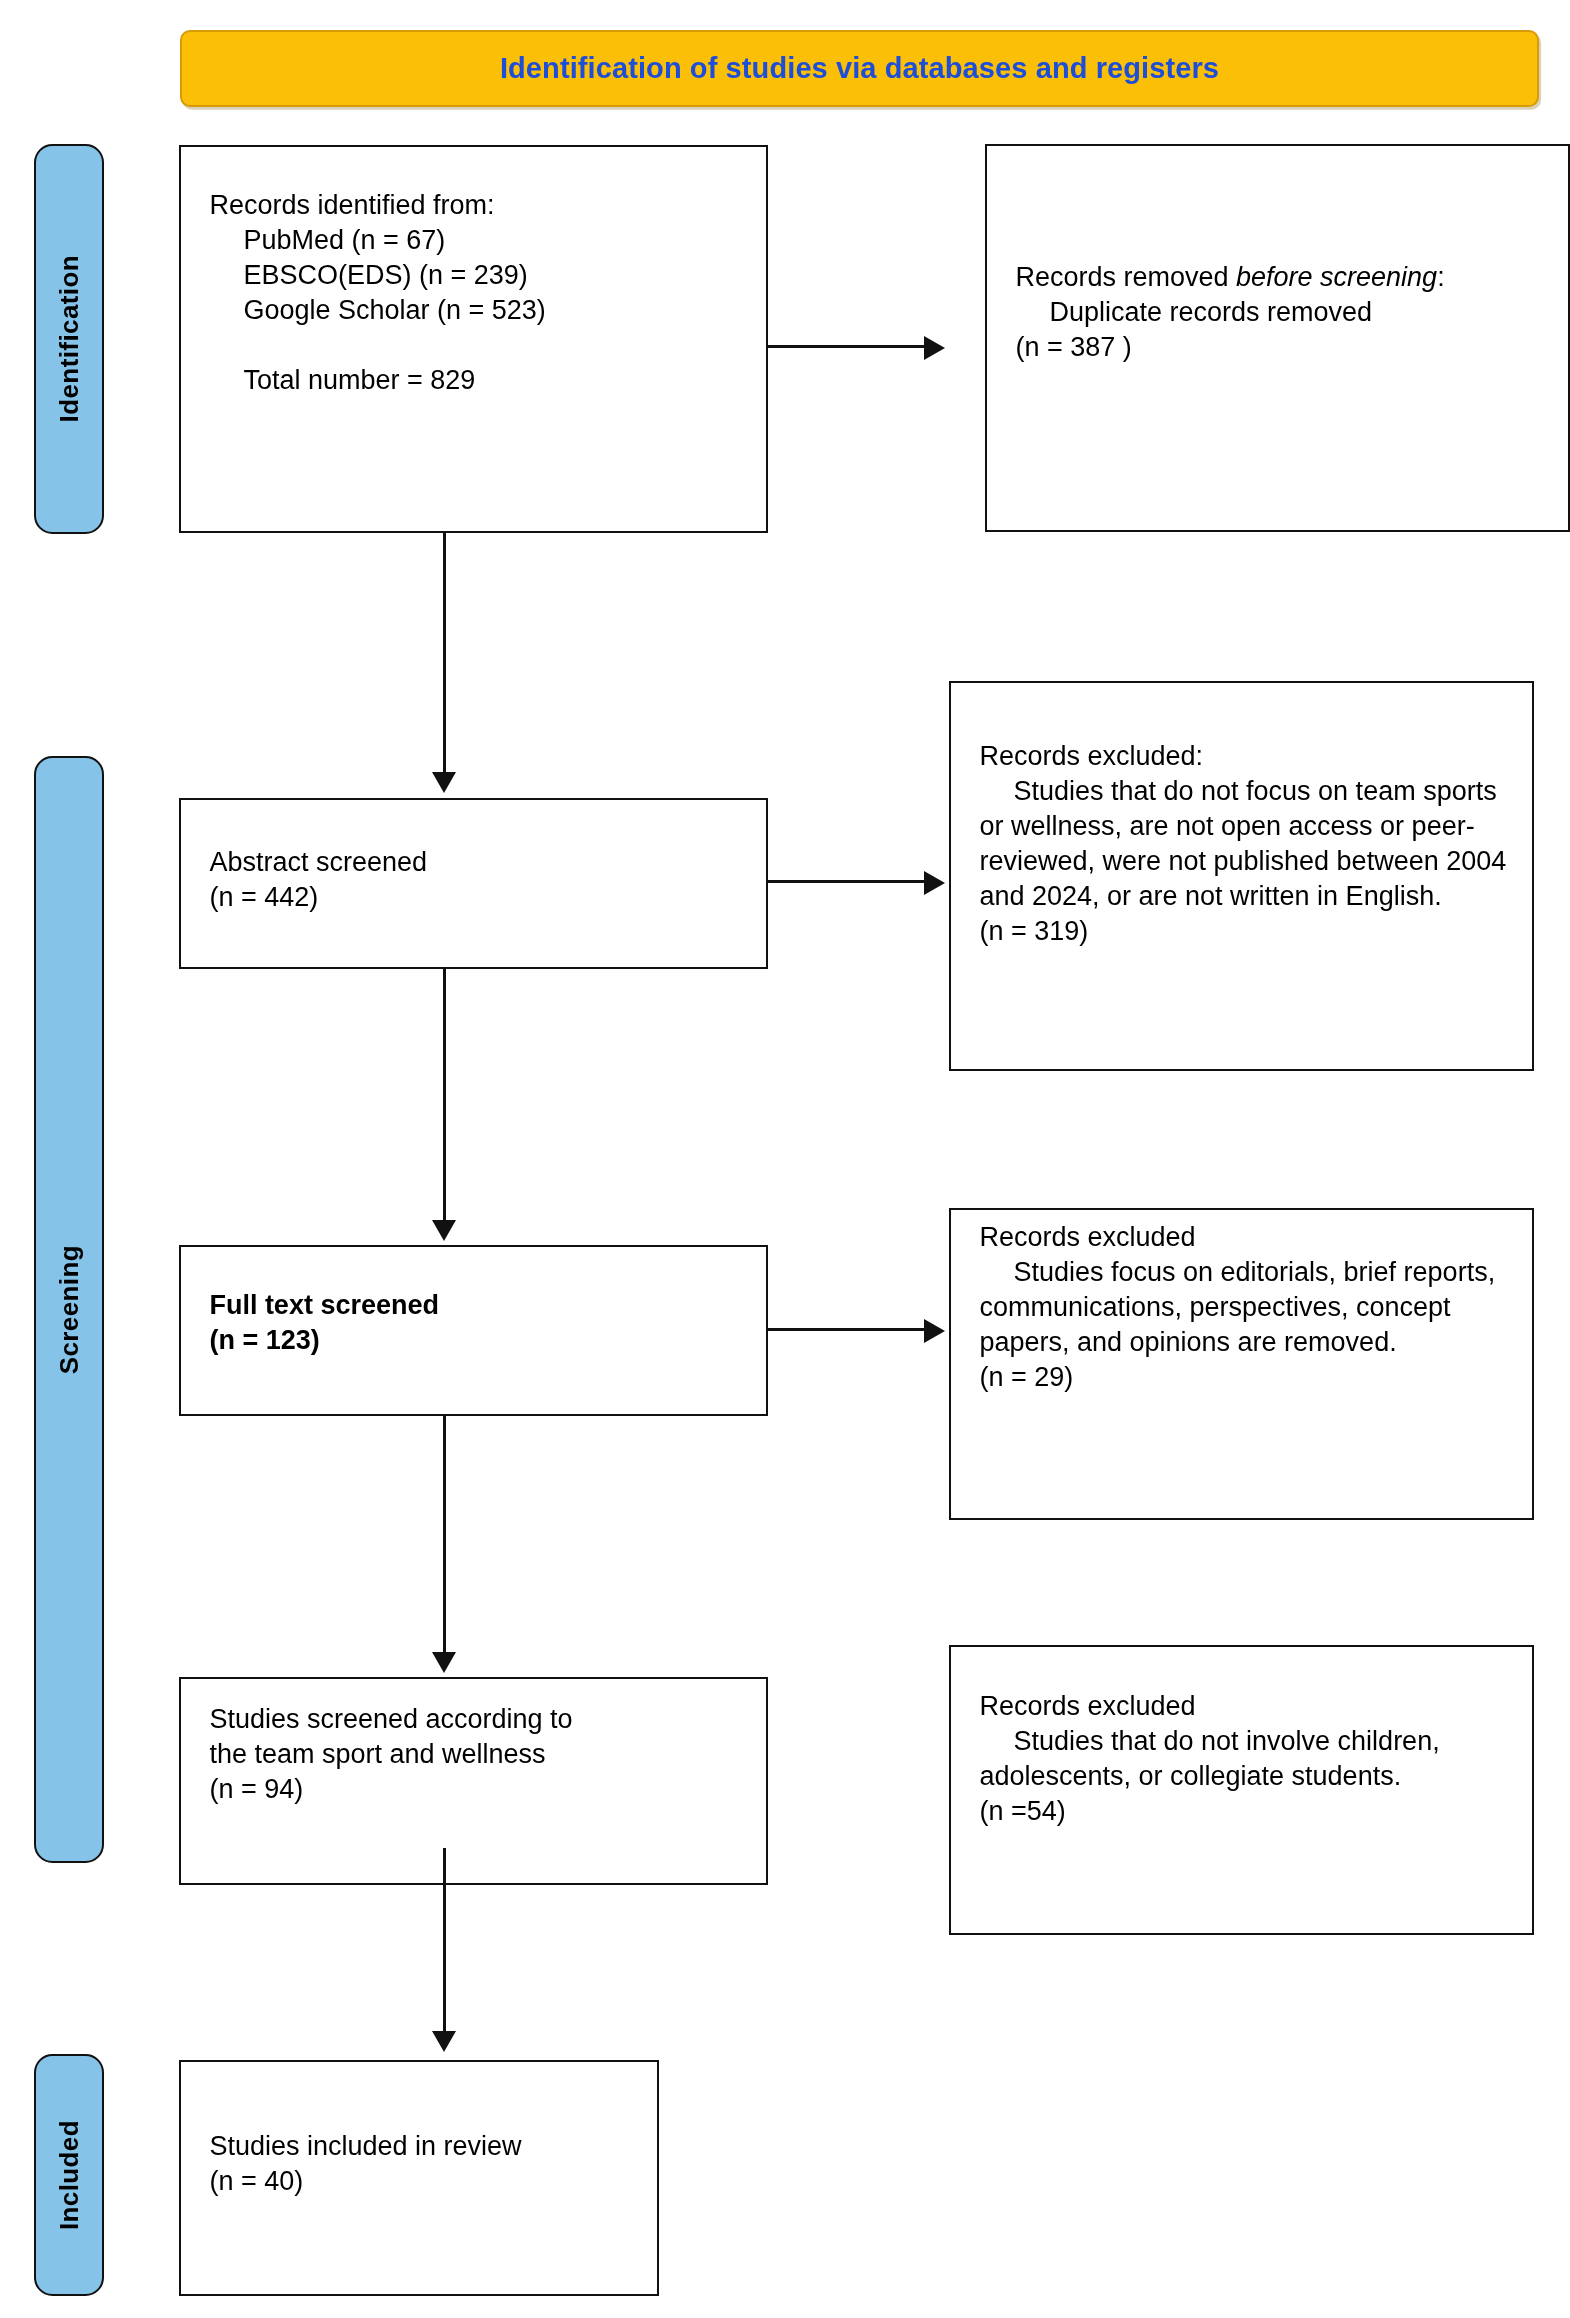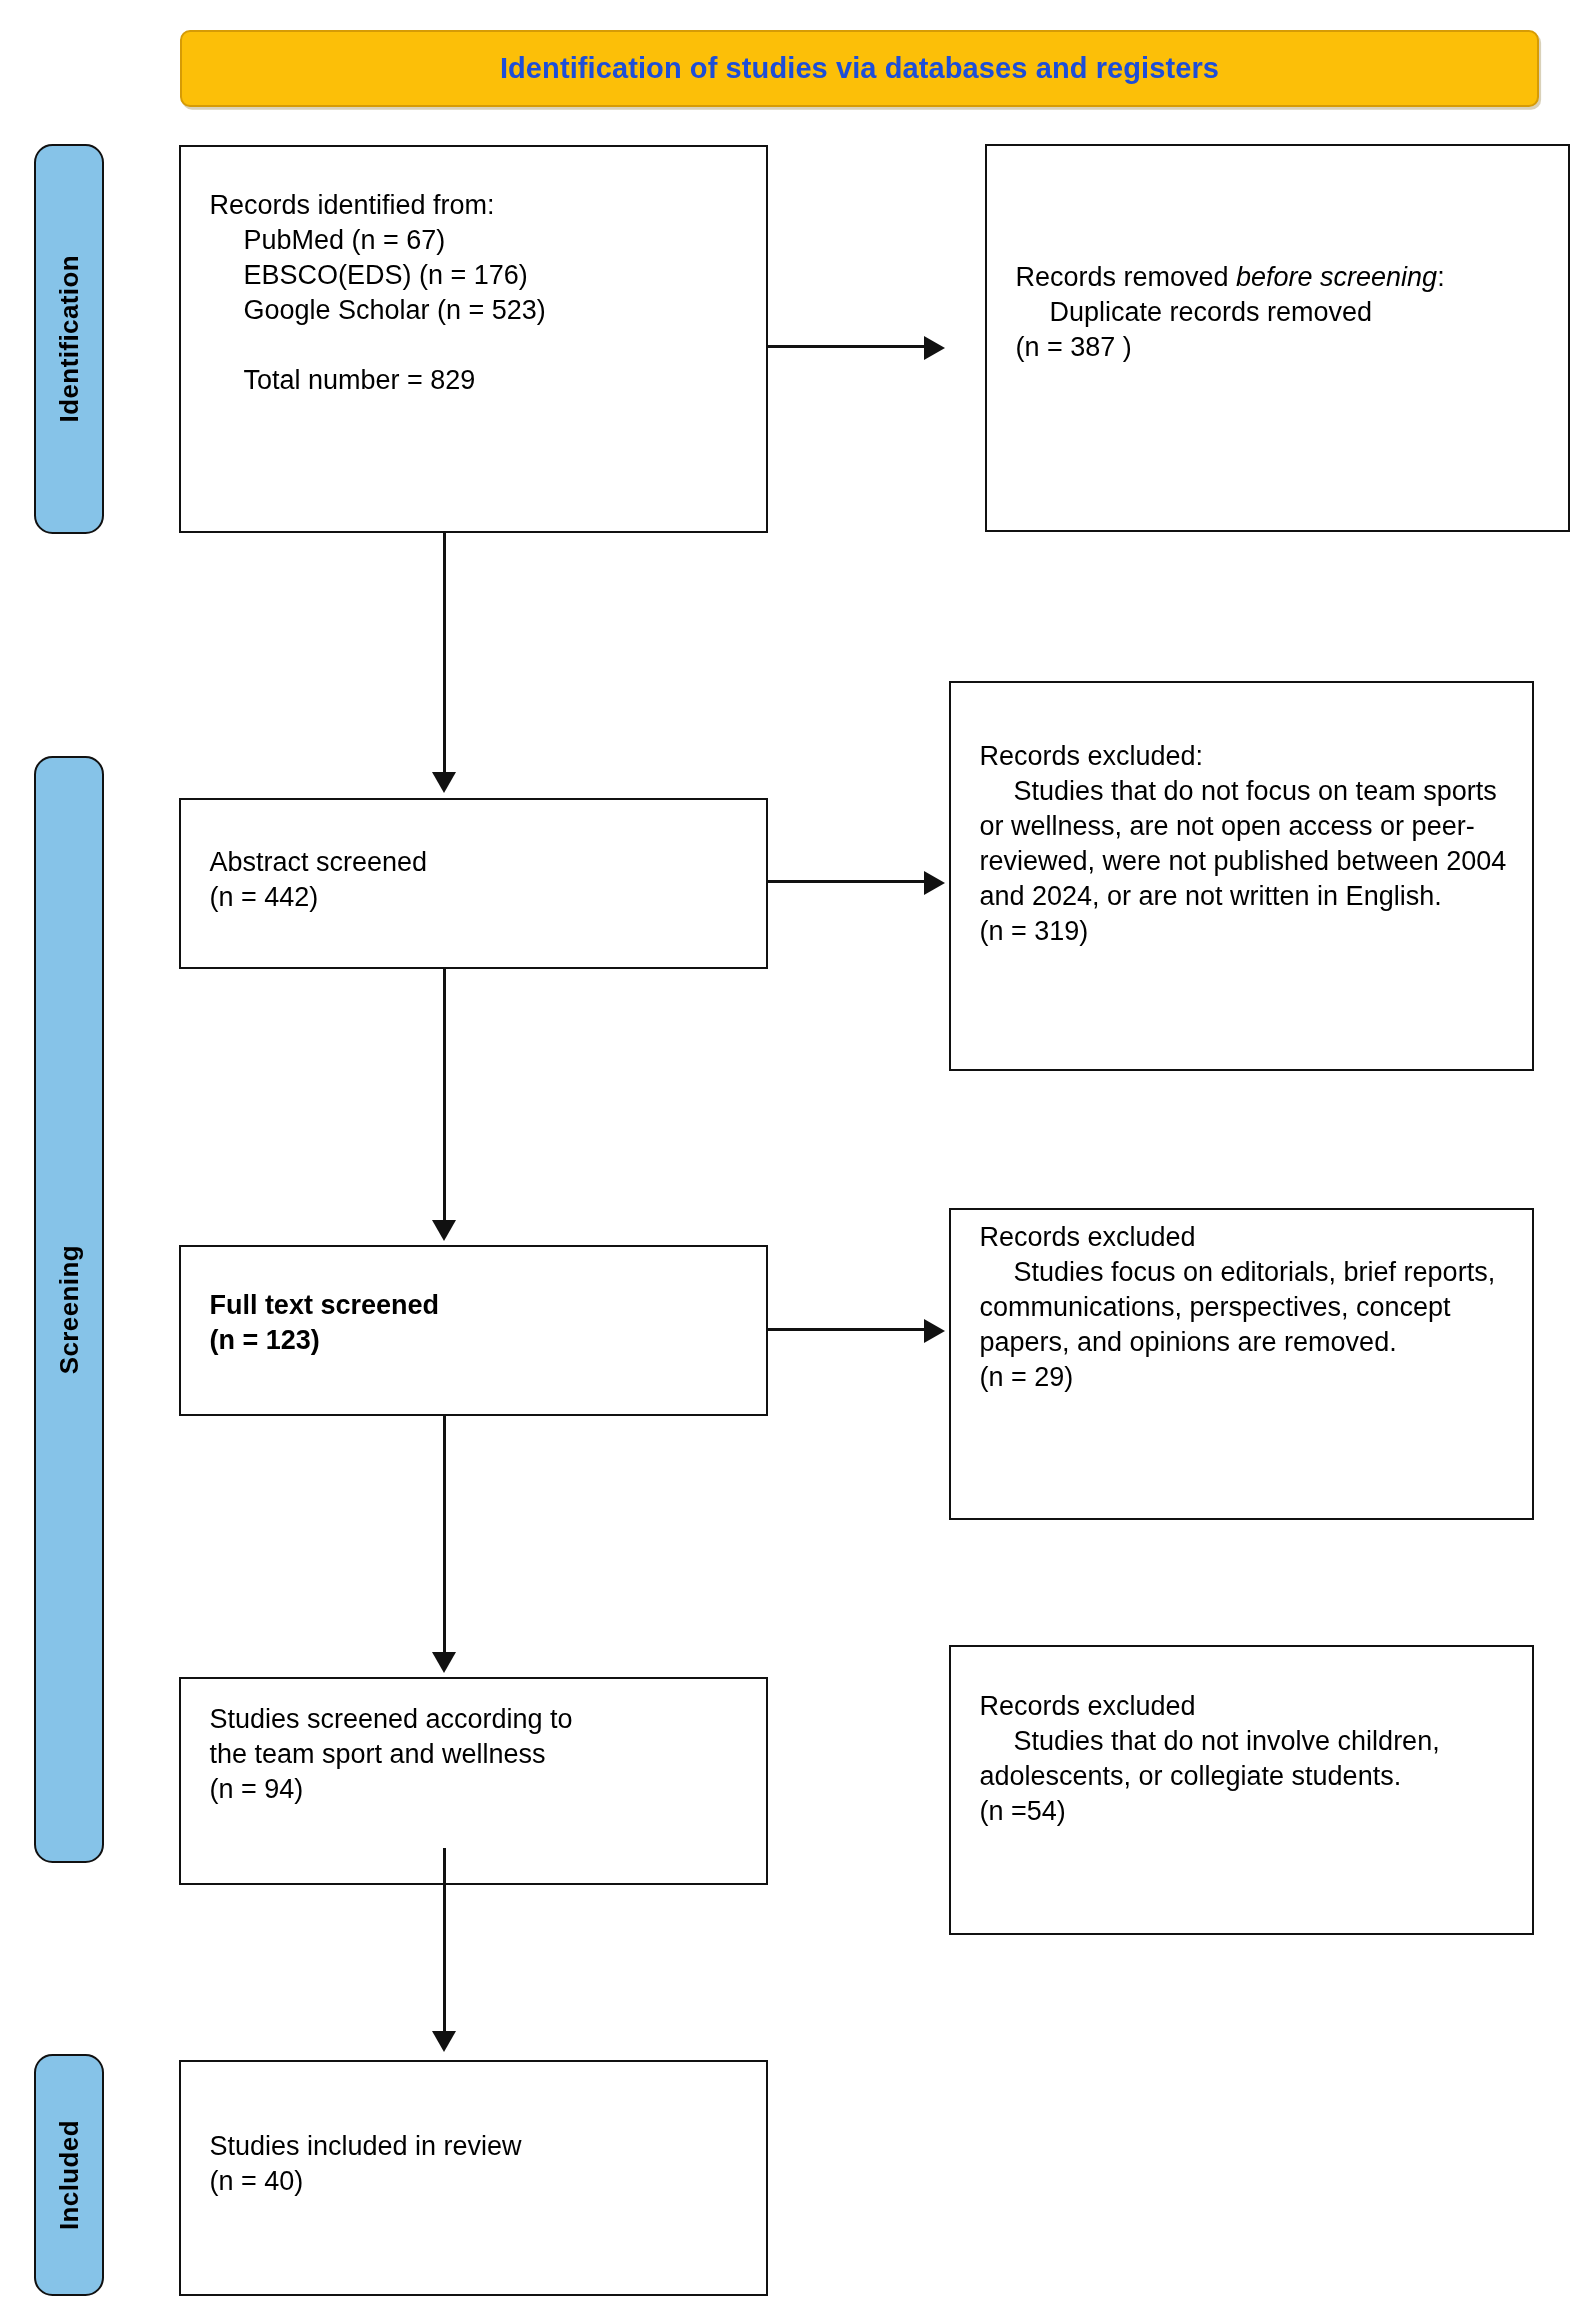--- a/index.html
+++ b/index.html
@@ -102,21 +102,21 @@
 
   #box-excluded-fulltext  { left: 949px; top: 1208px; width: 585px;  height: 312px; }
   #box-excluded-fulltext .box-text { top: 10px; }
 
   #box-studies-screened   { left: 179px;  top: 1677px; width: 589px;  height: 208px; }
   #box-studies-screened .box-text { top: 23px; }
 
   #box-excluded-population{ left: 949px; top: 1645px; width: 585px;  height: 290px; }
   #box-excluded-population .box-text { top: 42px; }
 
-  #box-studies-included   { left: 179px;  top: 2060px; width: 589px;  height: 236px; }
+  #box-studies-included   { left: 179px;  top: 2060px; width: 480px;  height: 236px; }
   #box-studies-included .box-text { top: 67px; }
 
   .indent-1 { display: inline-block; width: 34px; }
   .ital { font-style: italic; }
 
   
   .conn-v {
     position: absolute;
     width: 2.8px;
     background: #111111;
@@ -174,21 +174,21 @@
   <div class="phase-bar" id="phase-screening">
     <span class="phase-bar-text">Screening</span>
   </div>
   <div class="phase-bar" id="phase-included">
     <span class="phase-bar-text">Included</span>
   </div>
 
   <div class="flow-box" id="box-records-identified">
     <div class="box-text"><span>Records identified from:</span>
 <span class="indent-1"></span><span>PubMed (n = 67)</span>
-<span class="indent-1"></span><span>EBSCO(EDS) (n = 176)</span>
+<span class="indent-1"></span><span>EBSCO(EDS) (n = 239)</span>
 <span class="indent-1"></span><span>Google Scholar (n = 523)</span>
 
 <span class="indent-1"></span><span>Total number = 829</span></div>
   </div>
 
   <div class="flow-box" id="box-records-removed">
     <div class="box-text"><span>Records removed </span><span class="ital">before screening</span><span>:</span>
 <span class="indent-1"></span><span>Duplicate records removed</span>
 <span>(n = 387 )</span></div>
   </div>

